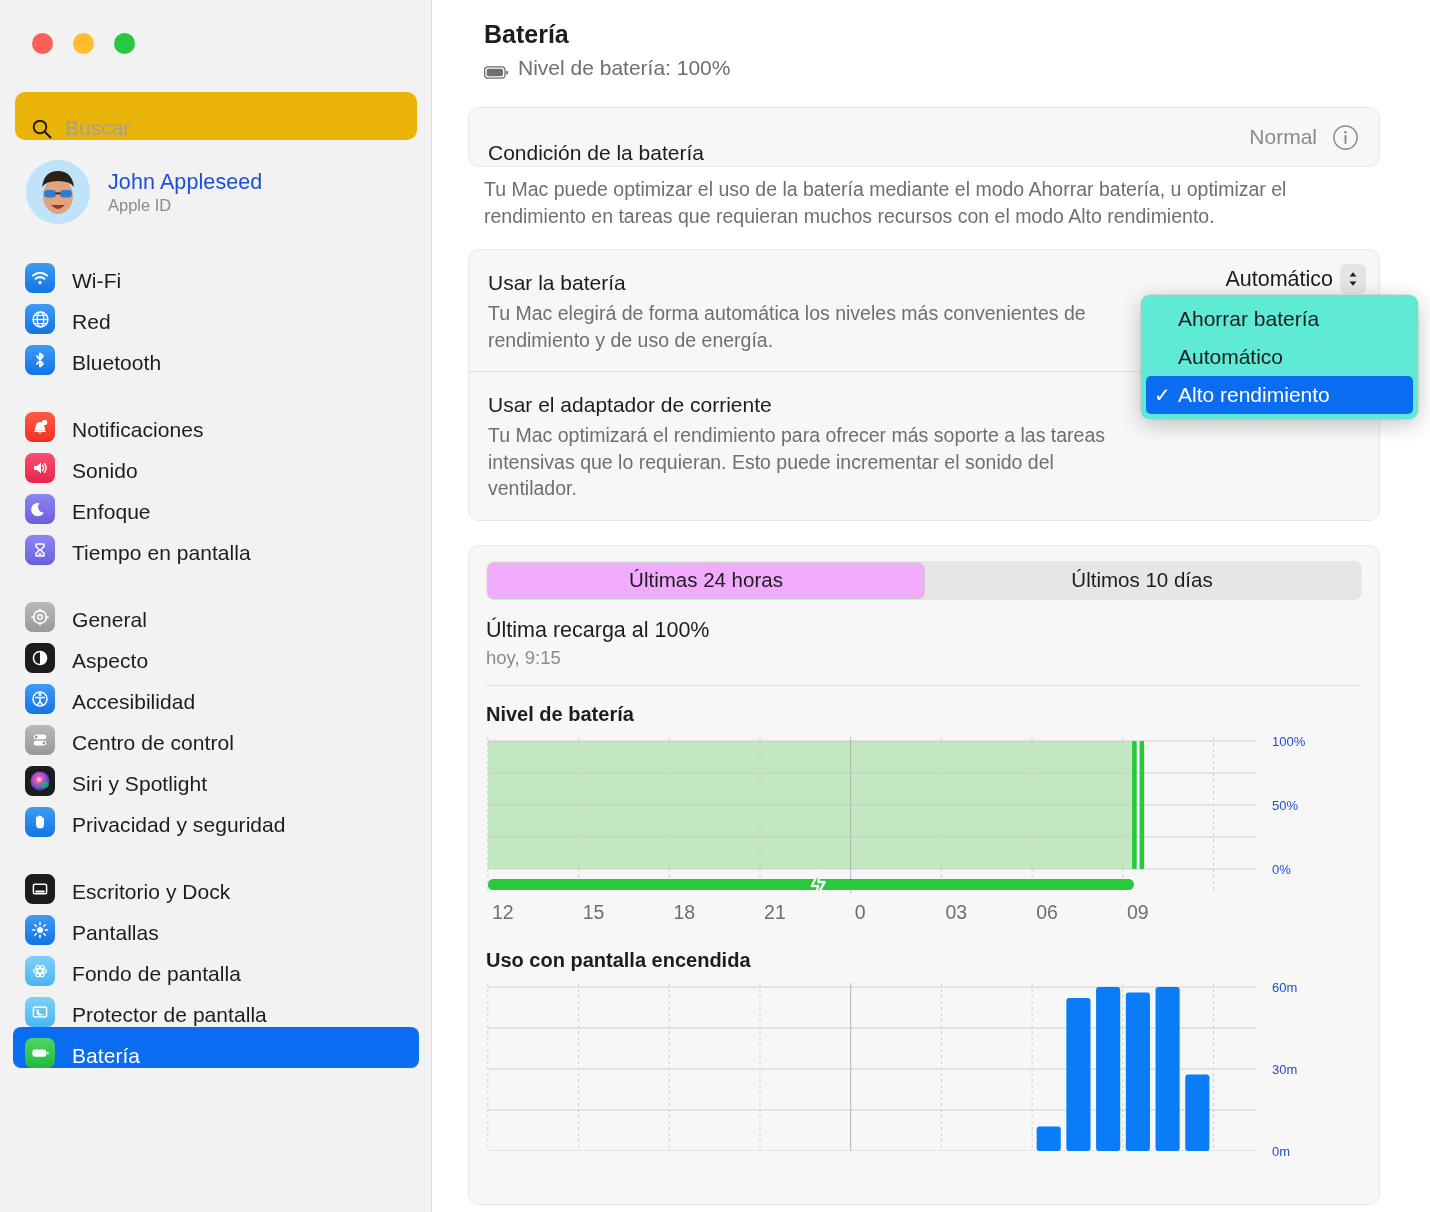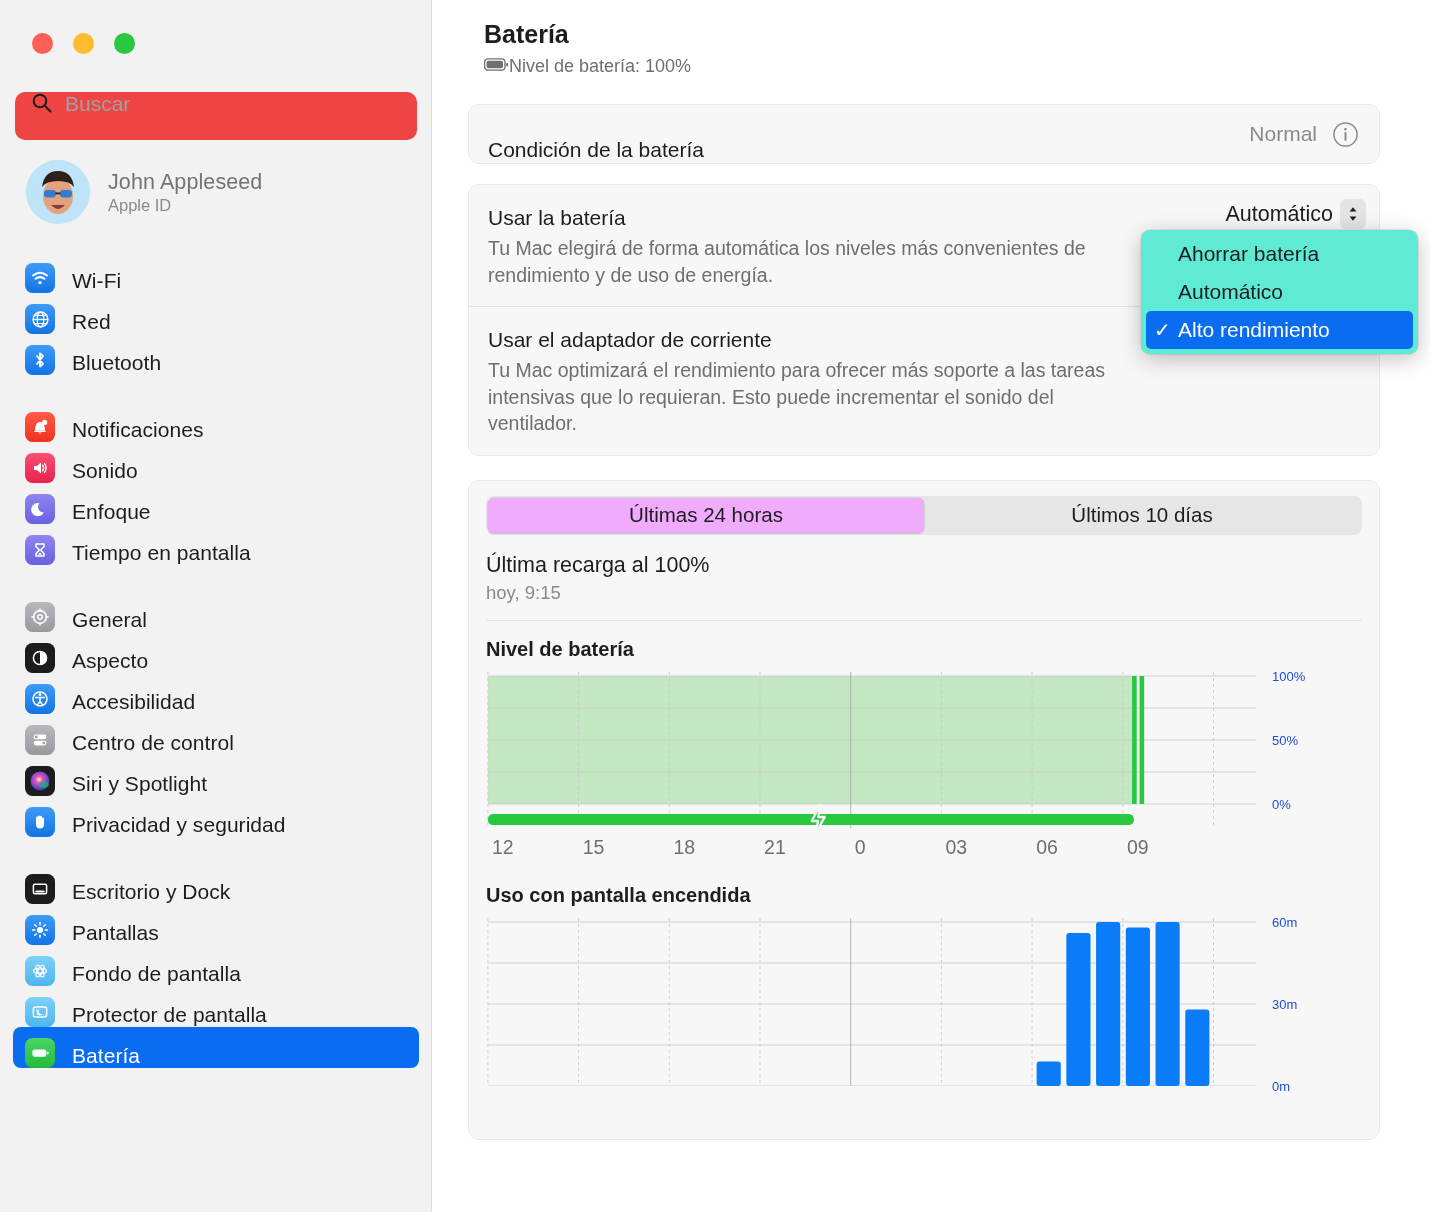--- a/index.html
+++ b/index.html
@@ -21,38 +21,38 @@
   }
   .traffic { position: absolute; top: 33px; left: 32px; display: flex; gap: 20px; }
   .tl { width: 21px; height: 21px; border-radius: 50%; }
   .tl.red { background: #ff5f57; }
   .tl.yellow { background: #febc2e; }
   .tl.green { background: #28c840; }
 
   .search-wrap { position: absolute; top: 92px; left: 15px; width: 402px; height: 48px; }
   .search-box {
     width: 100%; height: 100%; border-radius: 10px;
-    background: #ef4444; display: flex; align-items: flex-start; padding: 0 16px;
+    background: #eab308; display: flex; align-items: flex-end; padding: 0 16px;
     border: none;
   }
   .search-icon { width: 22px; height: 22px; flex: none; margin-right: 12px; }
   .search-input {
     border: none; background: transparent; outline: none;
     font-family: "Liberation Sans", sans-serif;
     font-size: 21px; color: #111; width: 100%;
   }
   .search-input::placeholder { color: #a0a0a0; }
 
   .account { position: absolute; top: 160px; left: 26px; display: flex; align-items: center; gap: 18px; }
   .avatar {
     width: 64px; height: 64px; border-radius: 50%;
     background: #bfe4fa; position: relative; overflow: hidden; flex: none;
   }
   .account-text { display: flex; flex-direction: column; gap: 1px; }
-  .account-name { font-size: 21.5px; color: #737373; letter-spacing: 0.1px; }
+  .account-name { font-size: 21.5px; color: #1d4ed8; letter-spacing: 0.1px; }
   .account-sub { font-size: 16.5px; color: #8a8a8e; }
 
   .nav { position: absolute; top: 252px; left: 13px; width: 406px; }
   .nav-group { margin-bottom: 26px; }
   .nav-item {
     display: flex; align-items: flex-end; gap: 17px;
     height: 41px; padding: 0 12px; border-radius: 8px;
     cursor: default;
   }
   .nav-item.selected { background: #0a6cf1; }
@@ -62,22 +62,22 @@
   .nav-icon svg { display: block; }
   .nav-label { font-size: 21px; color: #1d1d1f; white-space: nowrap; letter-spacing: 0.05px; }
 
   
   .main {
     flex: 1; height: 1212px; background: #ffffff;
     position: relative; overflow: hidden;
     padding: 0 50px 0 34px;
   }
   .page-title { font-size: 25px; font-weight: bold; color: #1d1d1f; margin-top: 20px; margin-left: 18px; }
-  .page-sub { display: flex; margin-top: 7px; margin-left: 18px;
-              font-size: 18px; color: #6e6e73; }
+  .page-sub { display: flex; align-items: center; gap: 9px; margin-top: 7px; margin-left: 18px;
+              font-size: 21px; color: #6e6e73; }
   .batt-mini { width: 25px; height: 14px; flex: none; }
 
   .card {
     background: #f7f7f7; border: 1px solid #e8e8e8; border-radius: 11px;
     margin-left: 2px; margin-right: 0;
   }
 
   .card-condition { margin-top: 27px; height: 60px; display: flex; align-items: center;
                     padding: 0 20px 0 19px; }
   .cc-label { font-size: 21px; color: #1d1d1f; flex: 1; margin-top: 32px; }
@@ -425,20 +425,21 @@
       <span class="cc-value">Normal</span>
       <span class="info-icon">
         <svg viewBox="0 0 27 27" width="27" height="27">
           <circle cx="13.5" cy="13.5" r="11.6" fill="none" stroke="#8a8a8e" stroke-width="1.5"></circle>
           <circle cx="13.5" cy="8.2" r="1.3" fill="#8a8a8e"></circle>
           <rect x="12.5" y="11" width="2" height="9" rx="1" fill="#8a8a8e"></rect>
         </svg>
       </span>
     </div>
 
+    <div class="section-desc">Tu Mac puede optimizar el uso de la batería mediante el modo Ahorrar batería, u optimizar el rendimiento en tareas que requieran muchos recursos con el modo Alto rendimiento.</div>
 
     <div class="card card-power">
 
       <div class="power-row">
         <div class="pr-title">Usar la batería</div>
         <div class="pr-desc">Tu Mac elegirá de forma automática los niveles más convenientes de rendimiento y de uso de energía.</div>
         <button class="popup-btn">
           <span class="popup-value">Automático</span>
           <span class="popup-chev">
             <svg viewBox="0 0 14 20" width="14" height="20">

